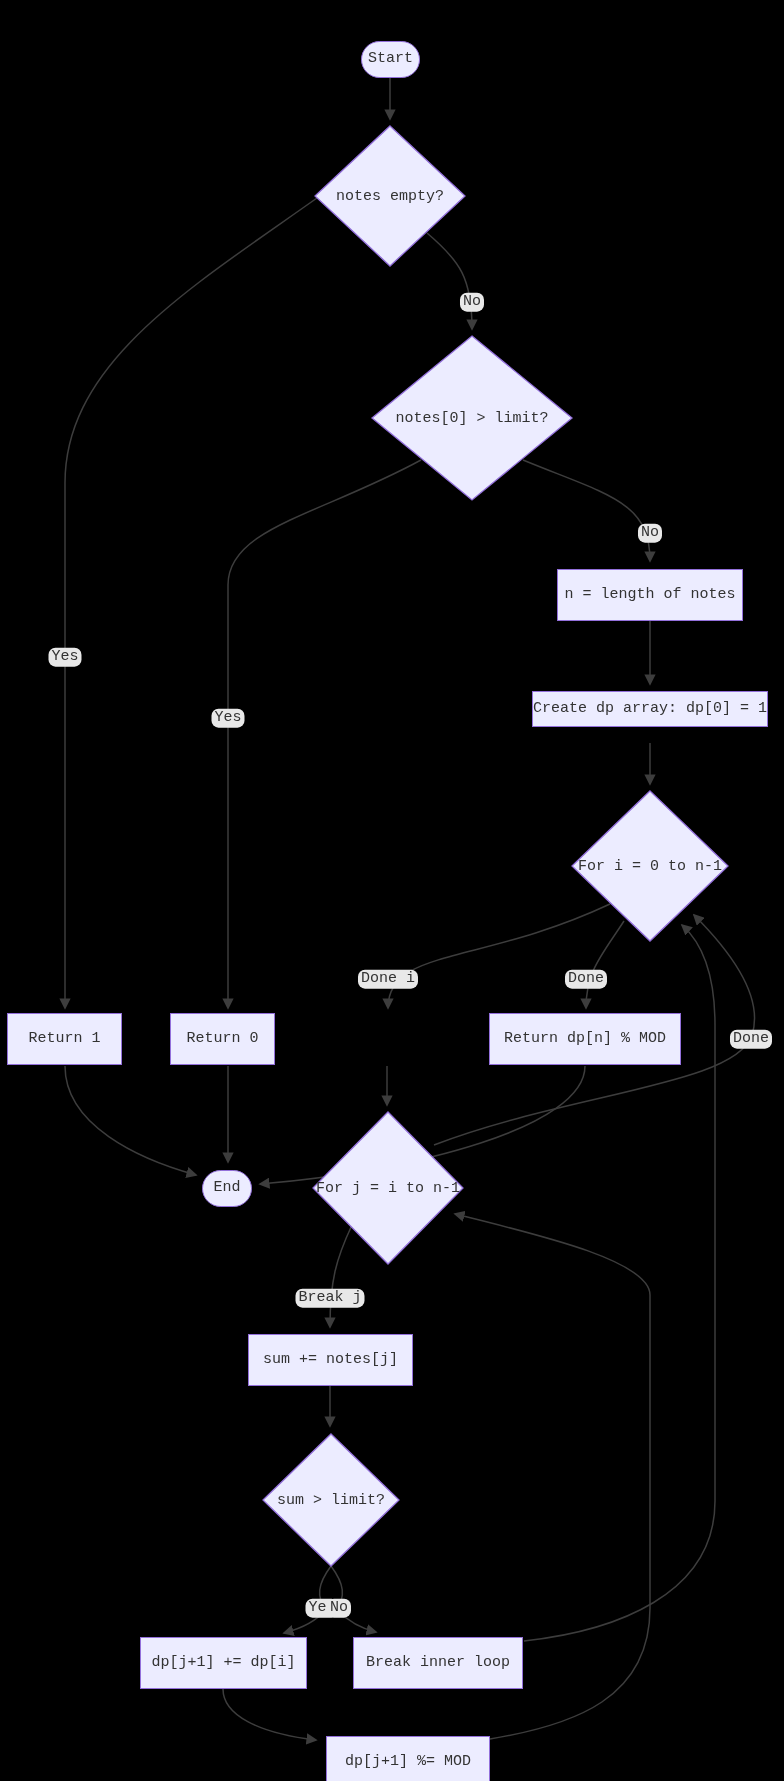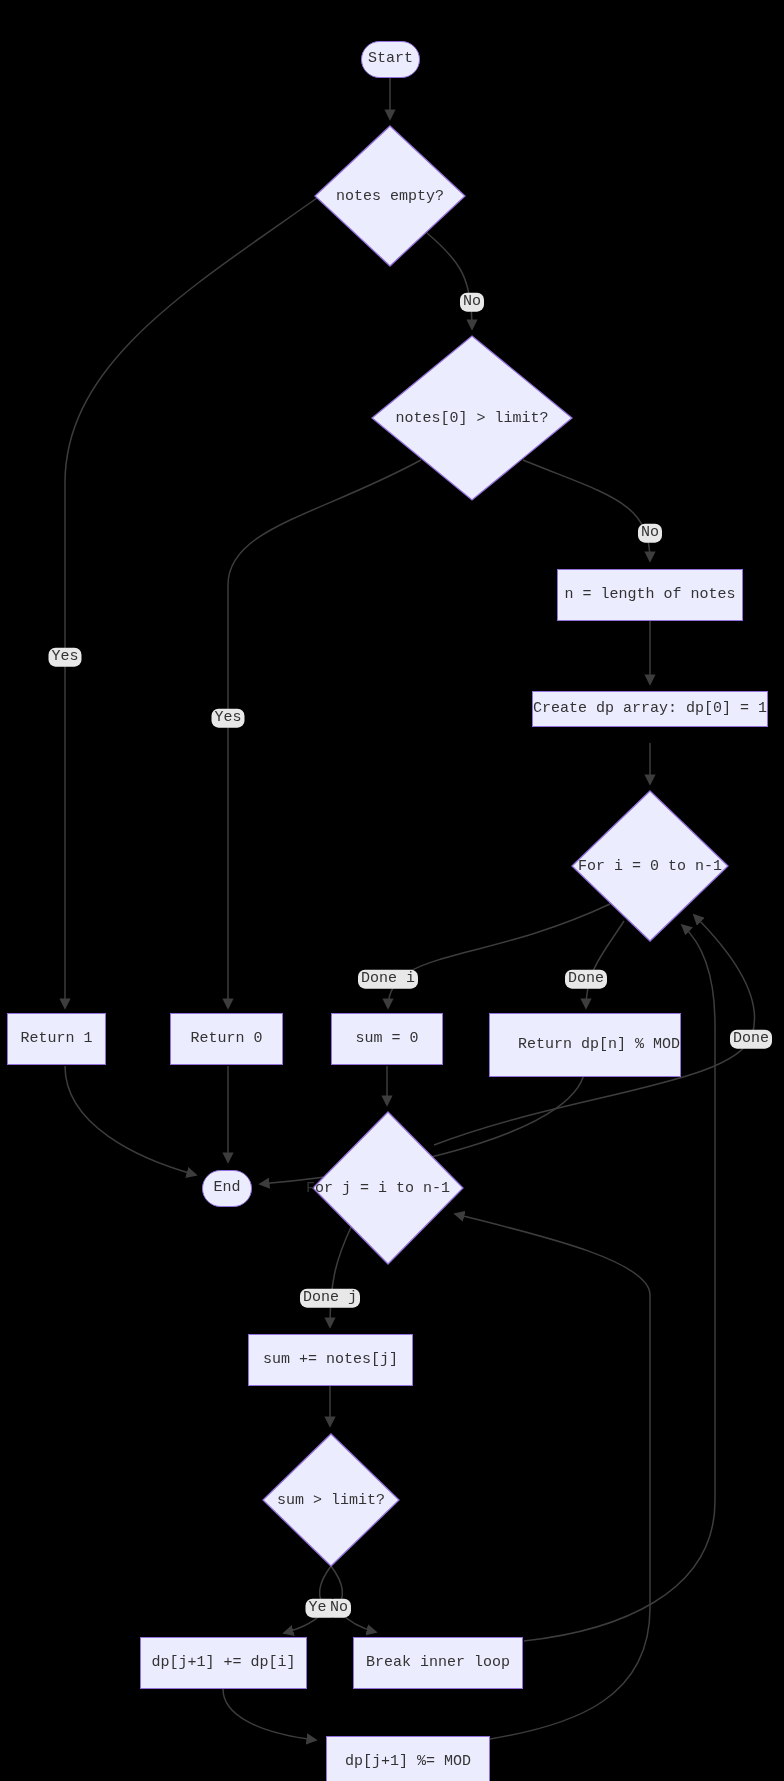--- a/index.html
+++ b/index.html
@@ -83,55 +83,52 @@
   <div class="node pill" style="left:202px;top:1137px;width:50px;height:37px;">
     <span>End</span>
   </div>
 
   <div class="node" style="left:557px;top:536px;width:186px;height:52px;">
     <span>n = length of notes</span>
   </div>
   <div class="node" style="left:532px;top:658px;width:236px;height:36px;">
     <span>Create dp array: dp[0] = 1</span>
   </div>
-  <div class="node" style="left:7px;top:980px;width:99px;height:52px;text-align:center;">
+  <div class="node" style="left:7px;top:980px;width:115px;height:52px;text-align:center;">
     <span>Return 1</span>
   </div>
-  <div class="node" style="left:170px;top:980px;width:113px;height:52px;">
+  <div class="node" style="left:170px;top:980px;width:105px;height:52px;">
     <span>Return 0</span>
   </div>
-  <div class="node" style="left:331px;top:980px;width:112px;height:52px;">
-    <span>sum = 0</span>
-  </div>
-  <div class="node" style="left:489px;top:980px;width:192px;height:64px;justify-content:flex-end;">
+  <div class="node" style="left:489px;top:980px;width:192px;height:52px;">
     <span>Return dp[n] % MOD</span>
   </div>
   <div class="node" style="left:248px;top:1301px;width:165px;height:52px;">
     <span>sum += notes[j]</span>
   </div>
   <div class="node" style="left:140px;top:1604px;width:167px;height:52px;">
     <span>dp[j+1] += dp[i]</span>
   </div>
   <div class="node" style="left:353px;top:1604px;width:170px;height:52px;">
     <span>Break inner loop</span>
   </div>
   <div class="node" style="left:326px;top:1703px;width:164px;height:52px;justify-content:center;">
     <span>dp[j+1] %= MOD</span>
   </div>
 
   <div class="dlabel" style="left:390px;top:163px;">notes empty?</div>
   <div class="dlabel" style="left:472px;top:385px;">notes[0] &gt; limit?</div>
   <div class="dlabel" style="left:650px;top:833px;">For i = 0 to n-1</div>
-  <div class="dlabel" style="left:378px;top:1155px;">For j = i to n-1</div>
+  <div class="dlabel" style="left:388px;top:1155px;">For j = i to n-1</div>
   <div class="dlabel" style="left:331px;top:1467px;">sum &gt; limit?</div>
 
   <div class="elabel" style="left:472px;top:269px;">No</div>
   <div class="elabel" style="left:65px;top:624px;">Yes</div>
   <div class="elabel" style="left:228px;top:685px;">Yes</div>
   <div class="elabel" style="left:650px;top:500px;">No</div>
   <div class="elabel" style="left:388px;top:946px;">Done i</div>
   <div class="elabel" style="left:586px;top:946px;">Done</div>
   <div class="elabel" style="left:751px;top:1006px;">Done</div>
-  <div class="elabel" style="left:330px;top:1265px;">Done j</div>
+  <div class="elabel" style="left:330px;top:1265px;">Break j</div>
   <div class="elabel" style="left:322px;top:1575px;">Yes</div>
   <div class="elabel" style="left:339px;top:1575px;">No</div>
 
 </div>
 
 </body></html>

